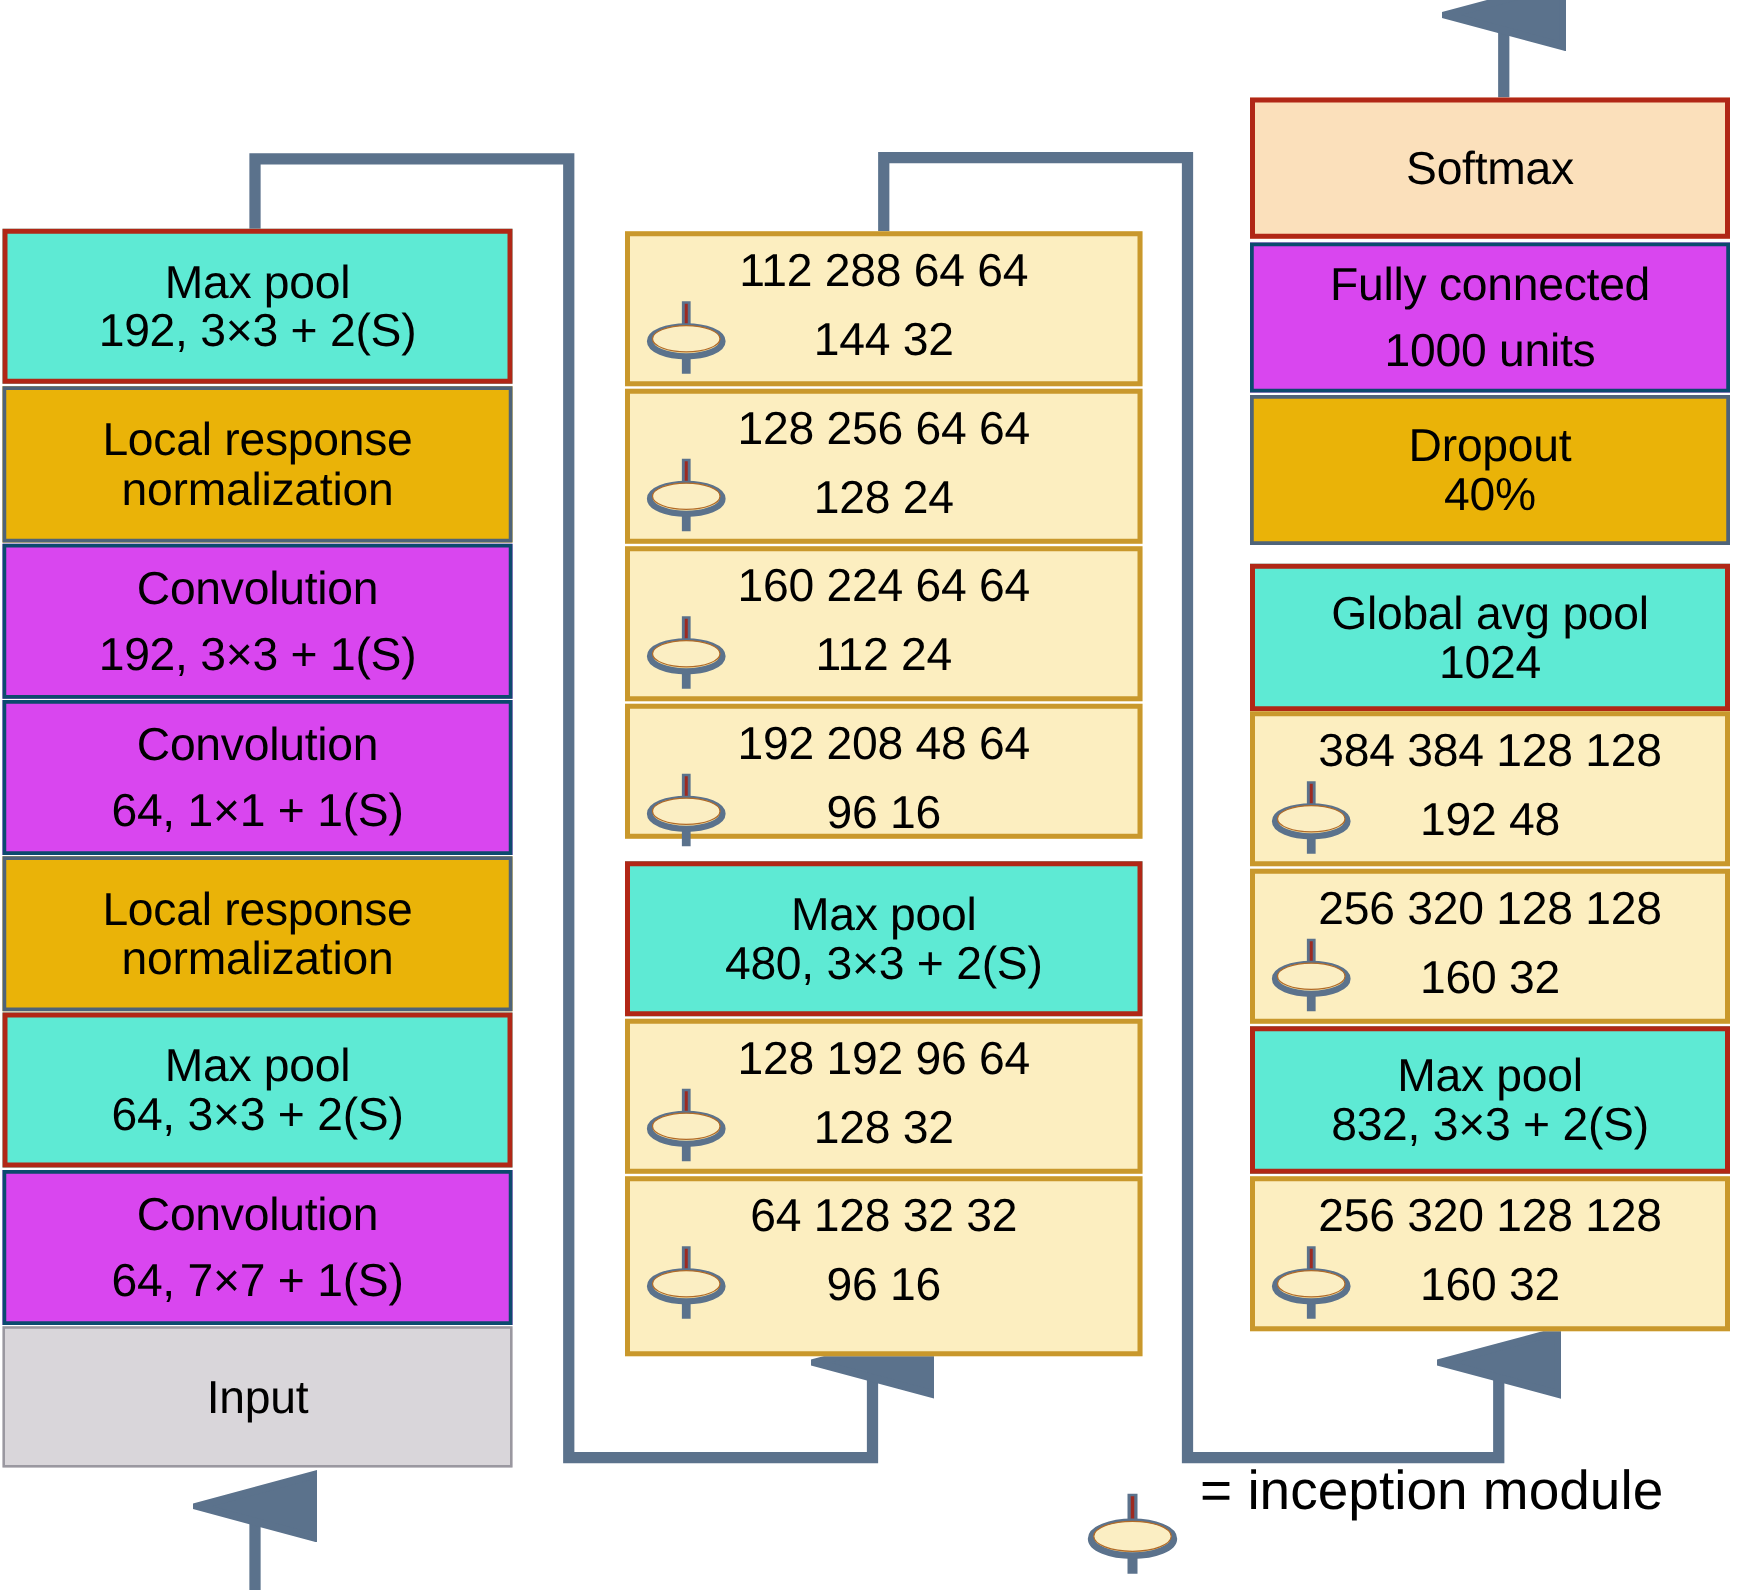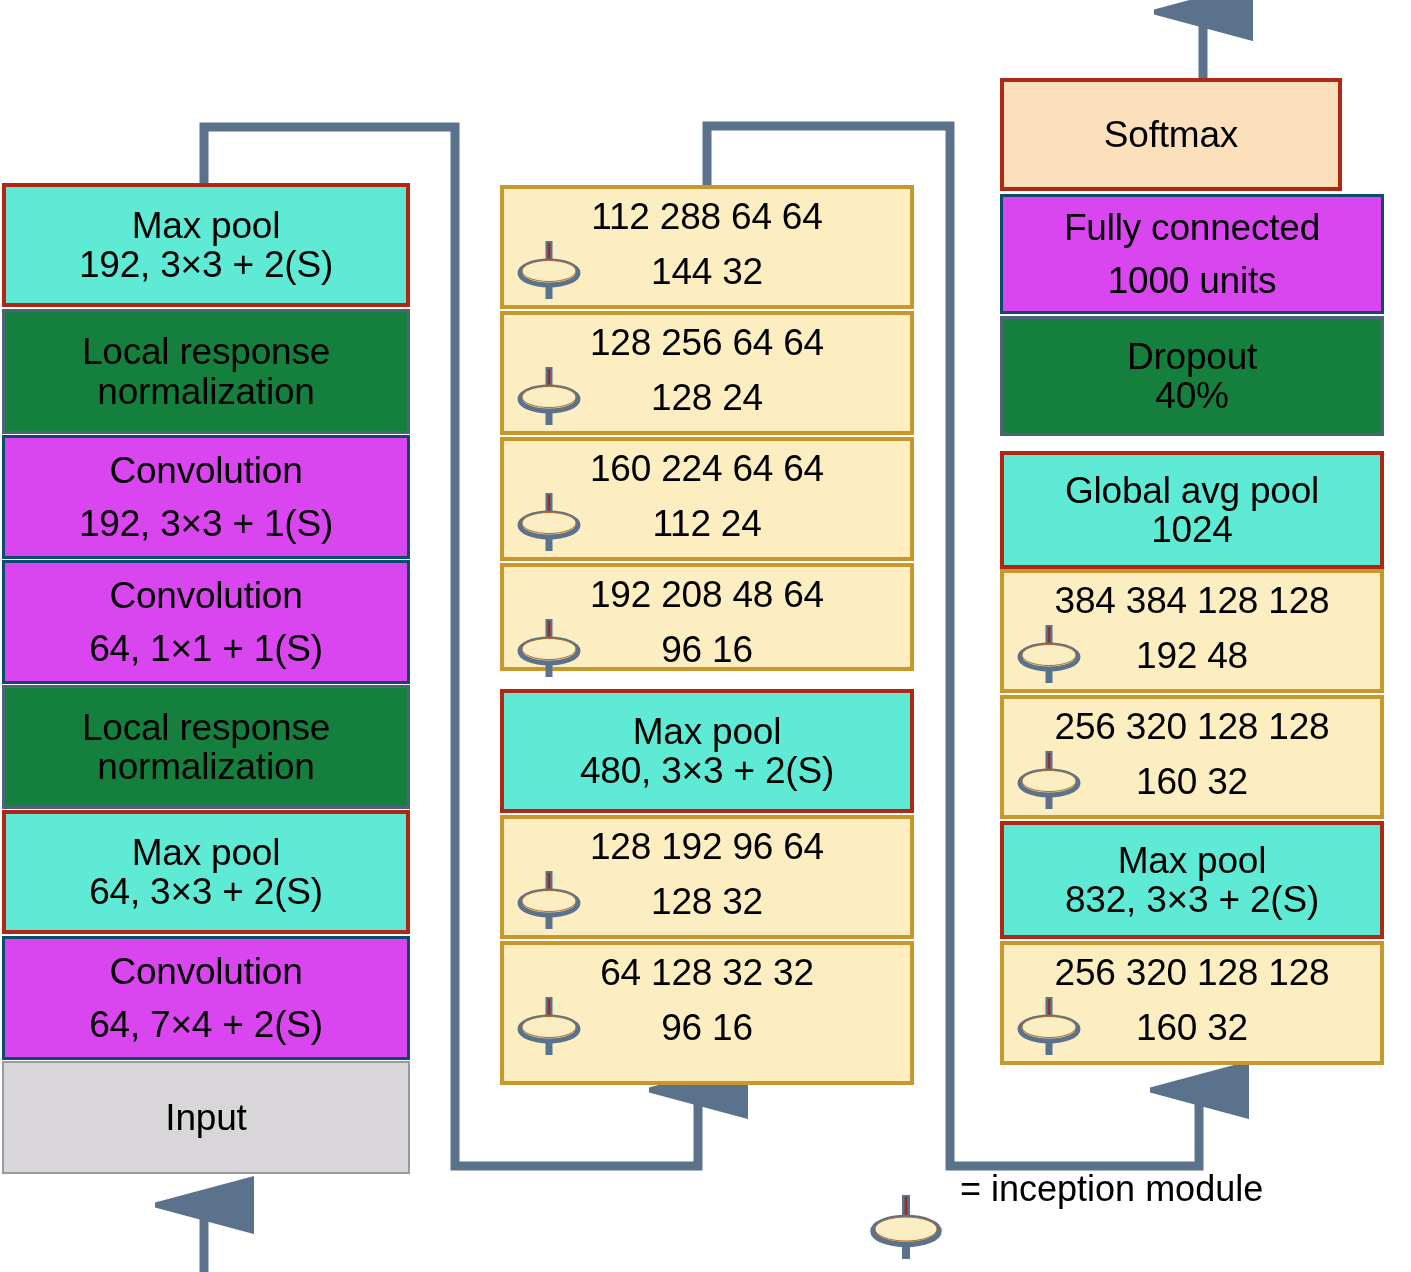--- a/index.html
+++ b/index.html
@@ -21,21 +21,21 @@
     color:#000;
     line-height:1.06;
     font-size:37px;
     letter-spacing:-0.2px;
   }
   .blk .l1,.blk .l2{display:block;white-space:nowrap;}
 
   
   .t-pool   {background:#5eead4;border:4px solid #b12716;}
   .t-conv   {background:#d946ef;border:3px solid #0c4a6e;gap:13px;}
-  .t-lrn    {background:#15803d;border:3px solid #4e6379;}
+  .t-lrn    {background:#eab308;border:3px solid #4e6379;}
   .t-input  {background:#d9d6da;border:2px solid #9a98a0;}
   .t-soft   {background:#fbe0bb;border:4px solid #b12716;}
   .t-incep  {background:#fceec0;border:4px solid #c9982c;}
 
   
   .incep-wrap{
     position:absolute;left:0;top:0;right:0;bottom:0;
   }
   .incep-row1{
     position:absolute;left:0;right:0;top:8px;
@@ -46,21 +46,21 @@
     text-align:center;font-size:37px;white-space:nowrap;
   }
 
   
   .top-icon{position:absolute;left:12px;top:50px;width:66px;height:62px;}
   .legend-icon{position:absolute;left:868px;top:1192px;width:76px;height:70px;}
 
   
   .legend-text{
     position:absolute;left:960px;top:1168px;
-    font-size:36px;color:#000;white-space:nowrap;
+    font-size:44px;color:#000;white-space:nowrap;
   }
 
   svg.wires{position:absolute;left:0;top:0;width:1411px;height:1272px;pointer-events:none;}
 </style>
 </head>
 <body>
 
 <div id="canvas">
 
   <svg class="wires" viewBox="0 0 1411 1272">
@@ -106,21 +106,21 @@
     <span class="l2">normalization</span>
   </div>
 
   <div class="blk t-pool" style="left:2px;top:810px;width:408px;height:124px;">
     <span class="l1">Max pool</span>
     <span class="l2">64, 3×3 + 2(S)</span>
   </div>
 
   <div class="blk t-conv" style="left:2px;top:936px;width:408px;height:124px;">
     <span class="l1">Convolution</span>
-    <span class="l2">64, 7×4 + 2(S)</span>
+    <span class="l2">64, 7×7 + 1(S)</span>
   </div>
 
   <div class="blk t-input" style="left:2px;top:1061px;width:408px;height:113px;">
     <span class="l1">Input</span>
   </div>
 
   <div class="blk t-incep" style="left:500px;top:185px;width:414px;height:124px;">
     <div class="incep-wrap">
       <div class="incep-row1">112  288  64  64</div>
       <div class="incep-row2">144  32</div>
@@ -196,21 +196,21 @@
       <div class="incep-row2">96  16</div>
       <svg class="top-icon" viewBox="0 0 66 62">
         <line x1="33" y1="2" x2="33" y2="60" stroke="#5b728c" stroke-width="7"></line>
         <line x1="33" y1="4" x2="33" y2="46" stroke="#9e2a20" stroke-width="2.4"></line>
         <ellipse cx="33" cy="34" rx="29" ry="12" fill="#f7e2a4" stroke="#5b728c" stroke-width="5"></ellipse>
         <ellipse cx="33" cy="32" rx="27" ry="10.5" fill="#fbeec3" stroke="#b06a28" stroke-width="1"></ellipse>
       </svg>
     </div>
   </div>
 
-  <div class="blk t-soft" style="left:1000px;top:78px;width:342px;height:113px;">
+  <div class="blk t-soft" style="left:1000px;top:78px;width:384px;height:113px;">
     <span class="l1">Softmax</span>
   </div>
 
   <div class="blk t-conv" style="left:1000px;top:194px;width:384px;height:120px;">
     <span class="l1">Fully connected</span>
     <span class="l2">1000 units</span>
   </div>
 
   <div class="blk t-lrn" style="left:1000px;top:316px;width:384px;height:120px;">
     <span class="l1">Dropout</span>

